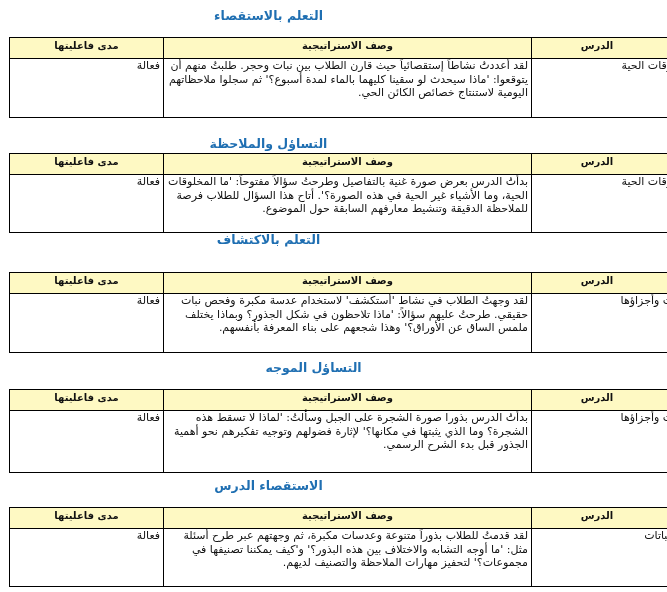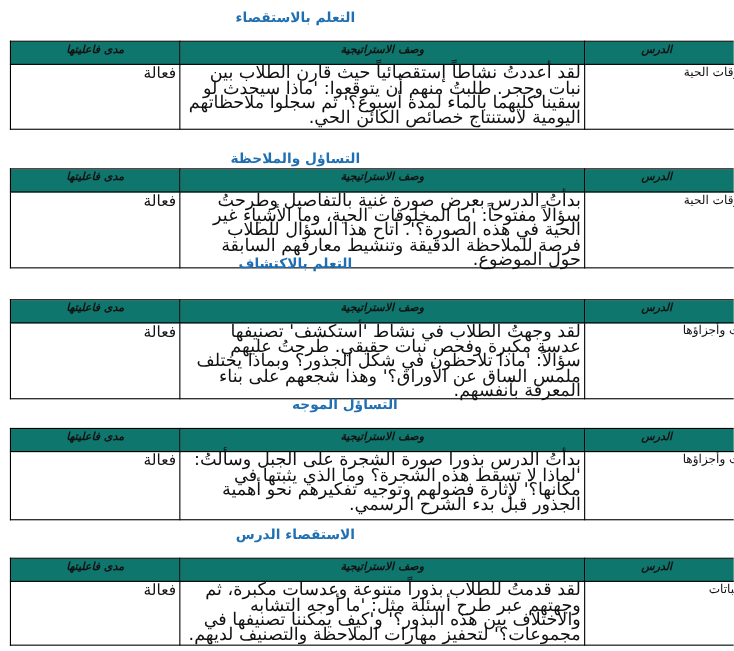--- a/index.html
+++ b/index.html
@@ -37,51 +37,50 @@
       border-collapse: collapse;
       direction: rtl;
       table-layout: fixed;
     }
     table.strategy th, table.strategy td {
       border: 1px solid #000000;
       padding: 0 3px;
       vertical-align: top;
     }
     table.strategy th {
-      background: #0f766e;
+      background: #fef9c3;
       font-size: 10px;
       font-weight: bold;
       height: 20px;
       line-height: 16px;
       text-align: center;
       color: #111;
-      font-style: italic;
     }
     table.strategy th.col-lesson {
       text-align: center;
       padding-right: 40px;
     }
     col.c-lesson { width: 168px; }
     col.c-desc { width: 368px; }
     col.c-eff { width: 154px; }
     td.lesson {
       font-size: 11px;
       color: #111;
       line-height: 14px;
       padding-top: 1px;
       text-align: right;
     }
     td.desc {
-      font-size: 16px;
+      font-size: 11px;
       color: #111;
       line-height: 13.5px;
       padding-top: 0;
     }
     td.eff {
-      font-size: 14px;
+      font-size: 11px;
       color: #111;
       vertical-align: middle;
       text-align: right;
       padding-right: 6px;
     }
   </style>
 </head>
 <body>
 
 <div class="section">
@@ -145,21 +144,21 @@
     <thead>
       <tr>
         <th class="col-lesson">الدرس</th>
         <th>وصف الاستراتيجية</th>
         <th>مدى فاعليتها</th>
       </tr>
     </thead>
     <tbody>
       <tr style="height:59px;">
         <td class="lesson">النباتات وأجزاؤها</td>
-        <td class="desc">لقد وجهتُ الطلاب في نشاط 'أستكشف' تصنيفها عدسة مكبرة وفحص نبات حقيقي. طرحتُ عليهم سؤالاً: 'ماذا تلاحظون في شكل الجذور؟ وبماذا يختلف ملمس الساق عن الأوراق؟' وهذا شجعهم على بناء المعرفة بأنفسهم.</td>
+        <td class="desc">لقد وجهتُ الطلاب في نشاط 'أستكشف' لاستخدام عدسة مكبرة وفحص نبات حقيقي. طرحتُ عليهم سؤالاً: 'ماذا تلاحظون في شكل الجذور؟ وبماذا يختلف ملمس الساق عن الأوراق؟' وهذا شجعهم على بناء المعرفة بأنفسهم.</td>
         <td class="eff">فعالة</td>
       </tr>
     </tbody>
   </table>
 </div>
 
 <div class="section">
   <div class="section-title" style="top:360px;margin-left:45px;">التساؤل الموجه</div>
   <table class="strategy" style="top:389px;">
     <colgroup>

